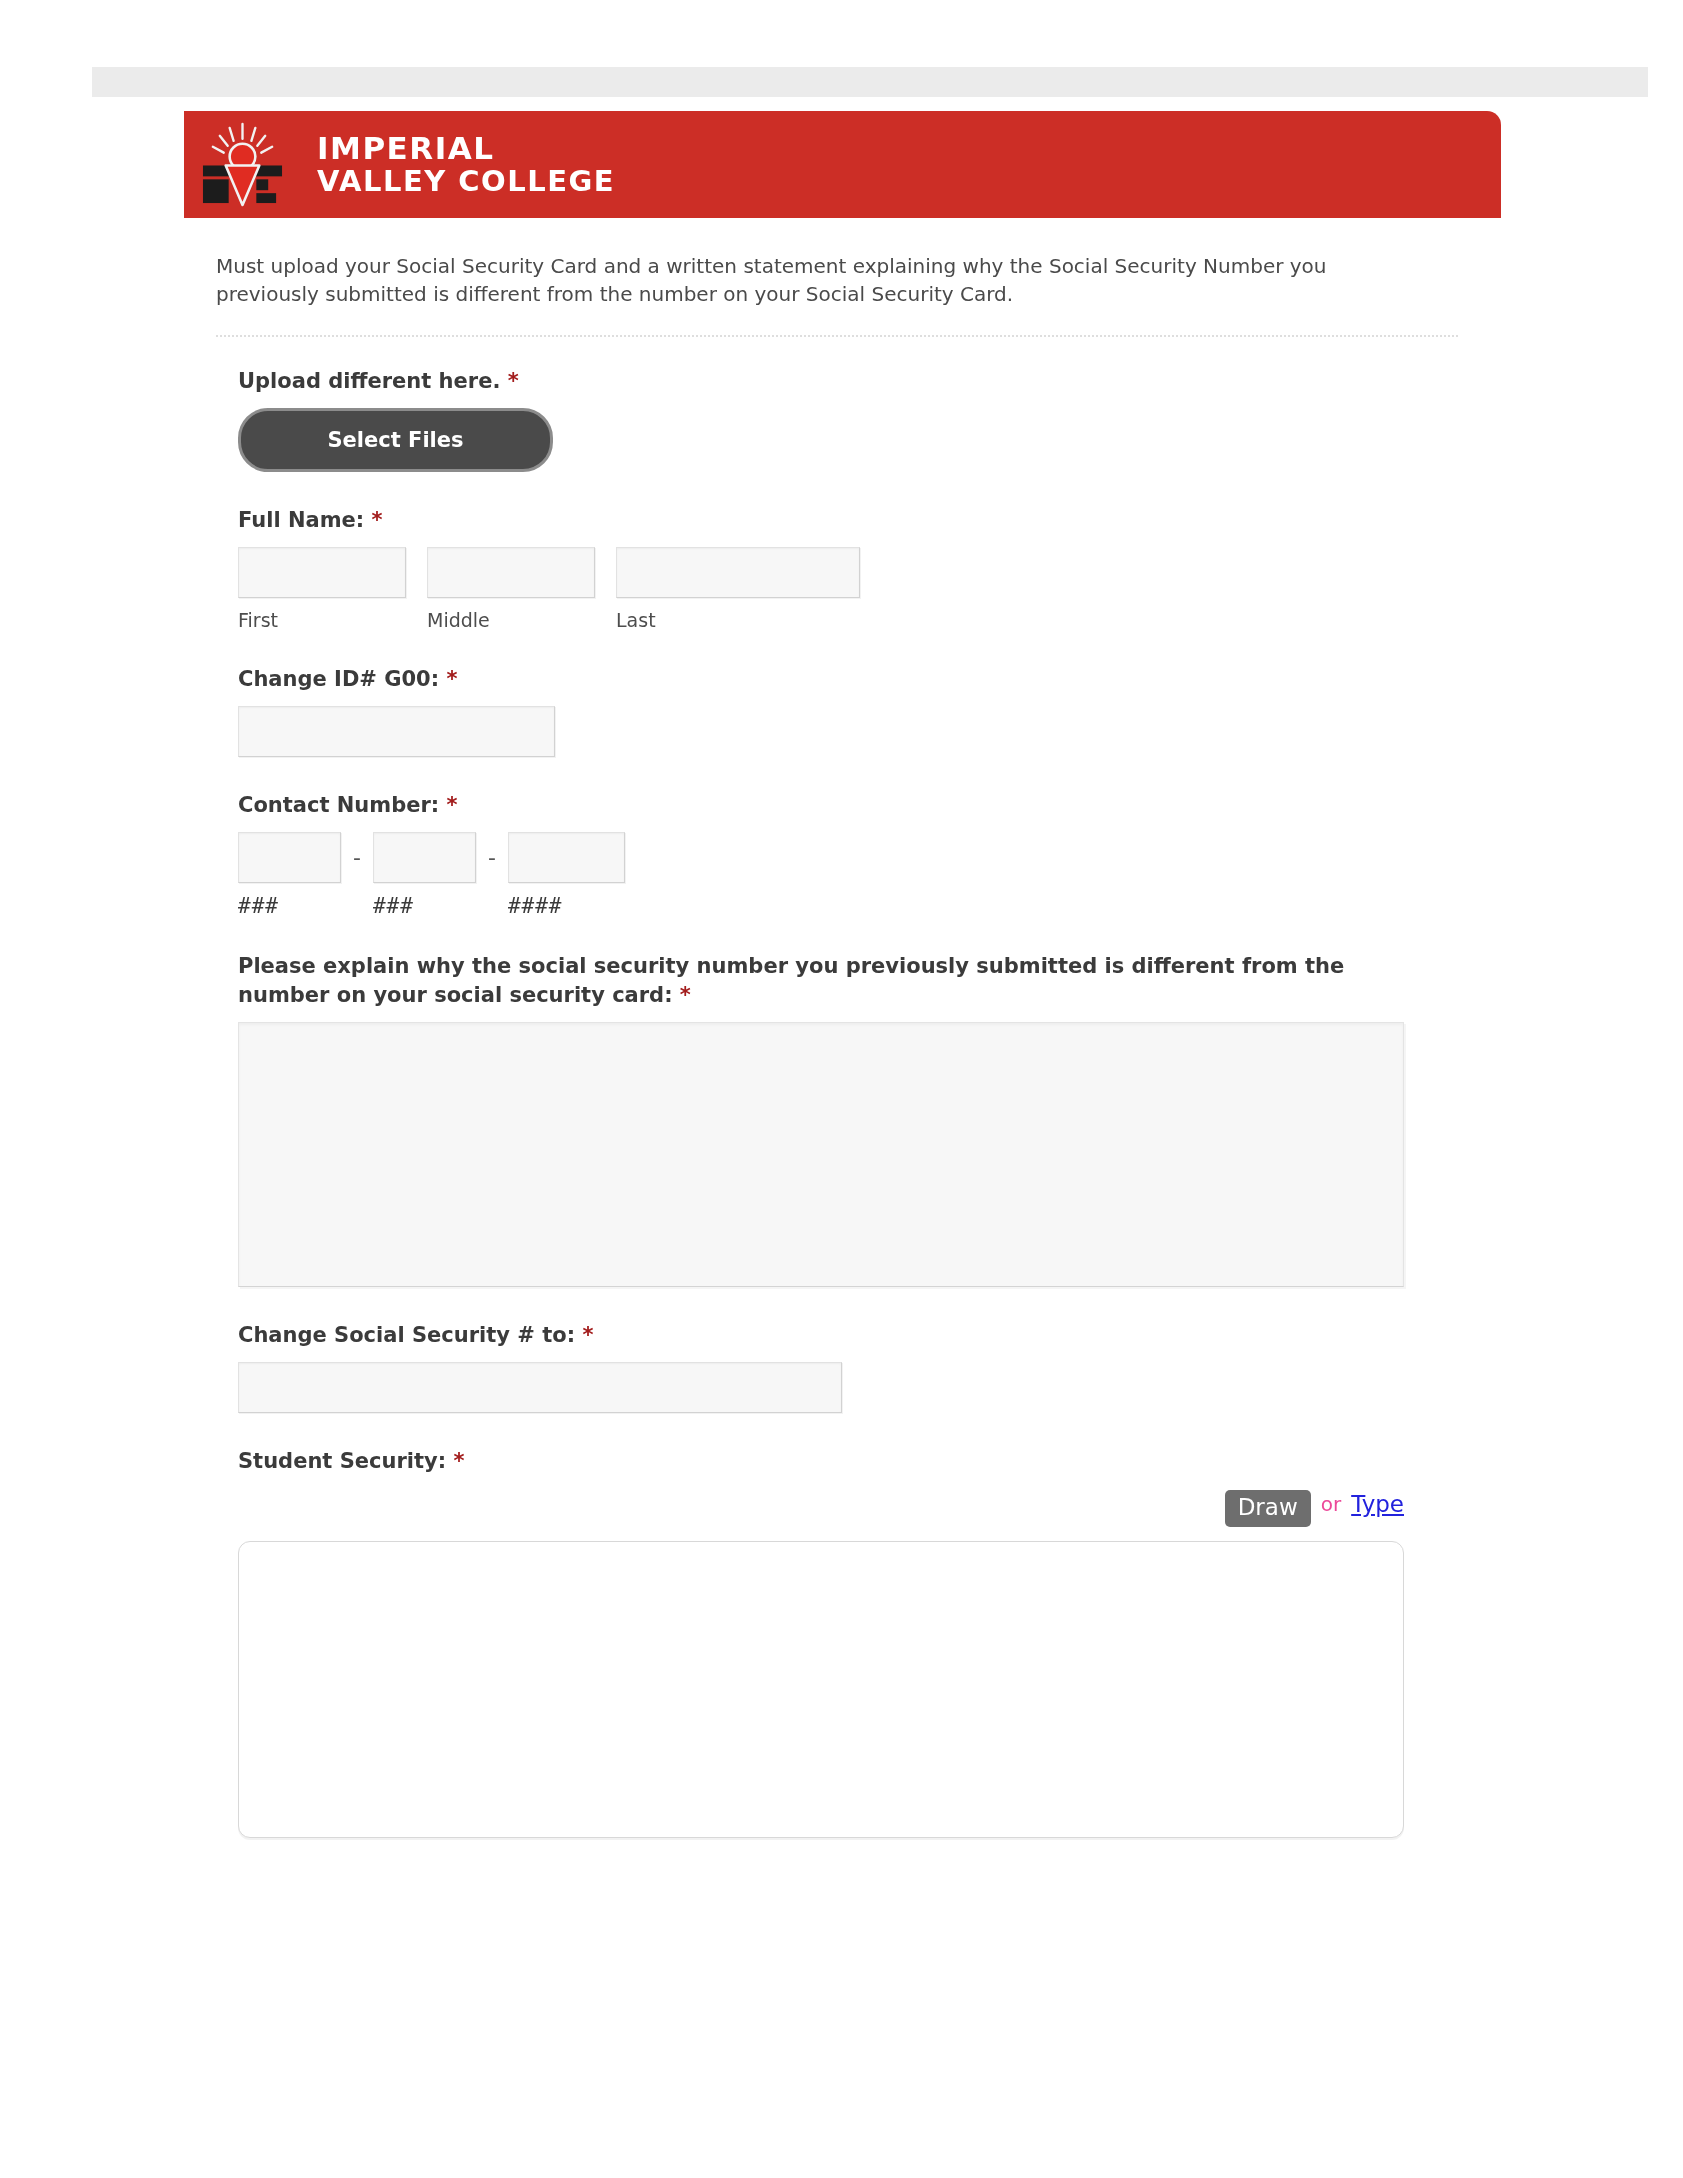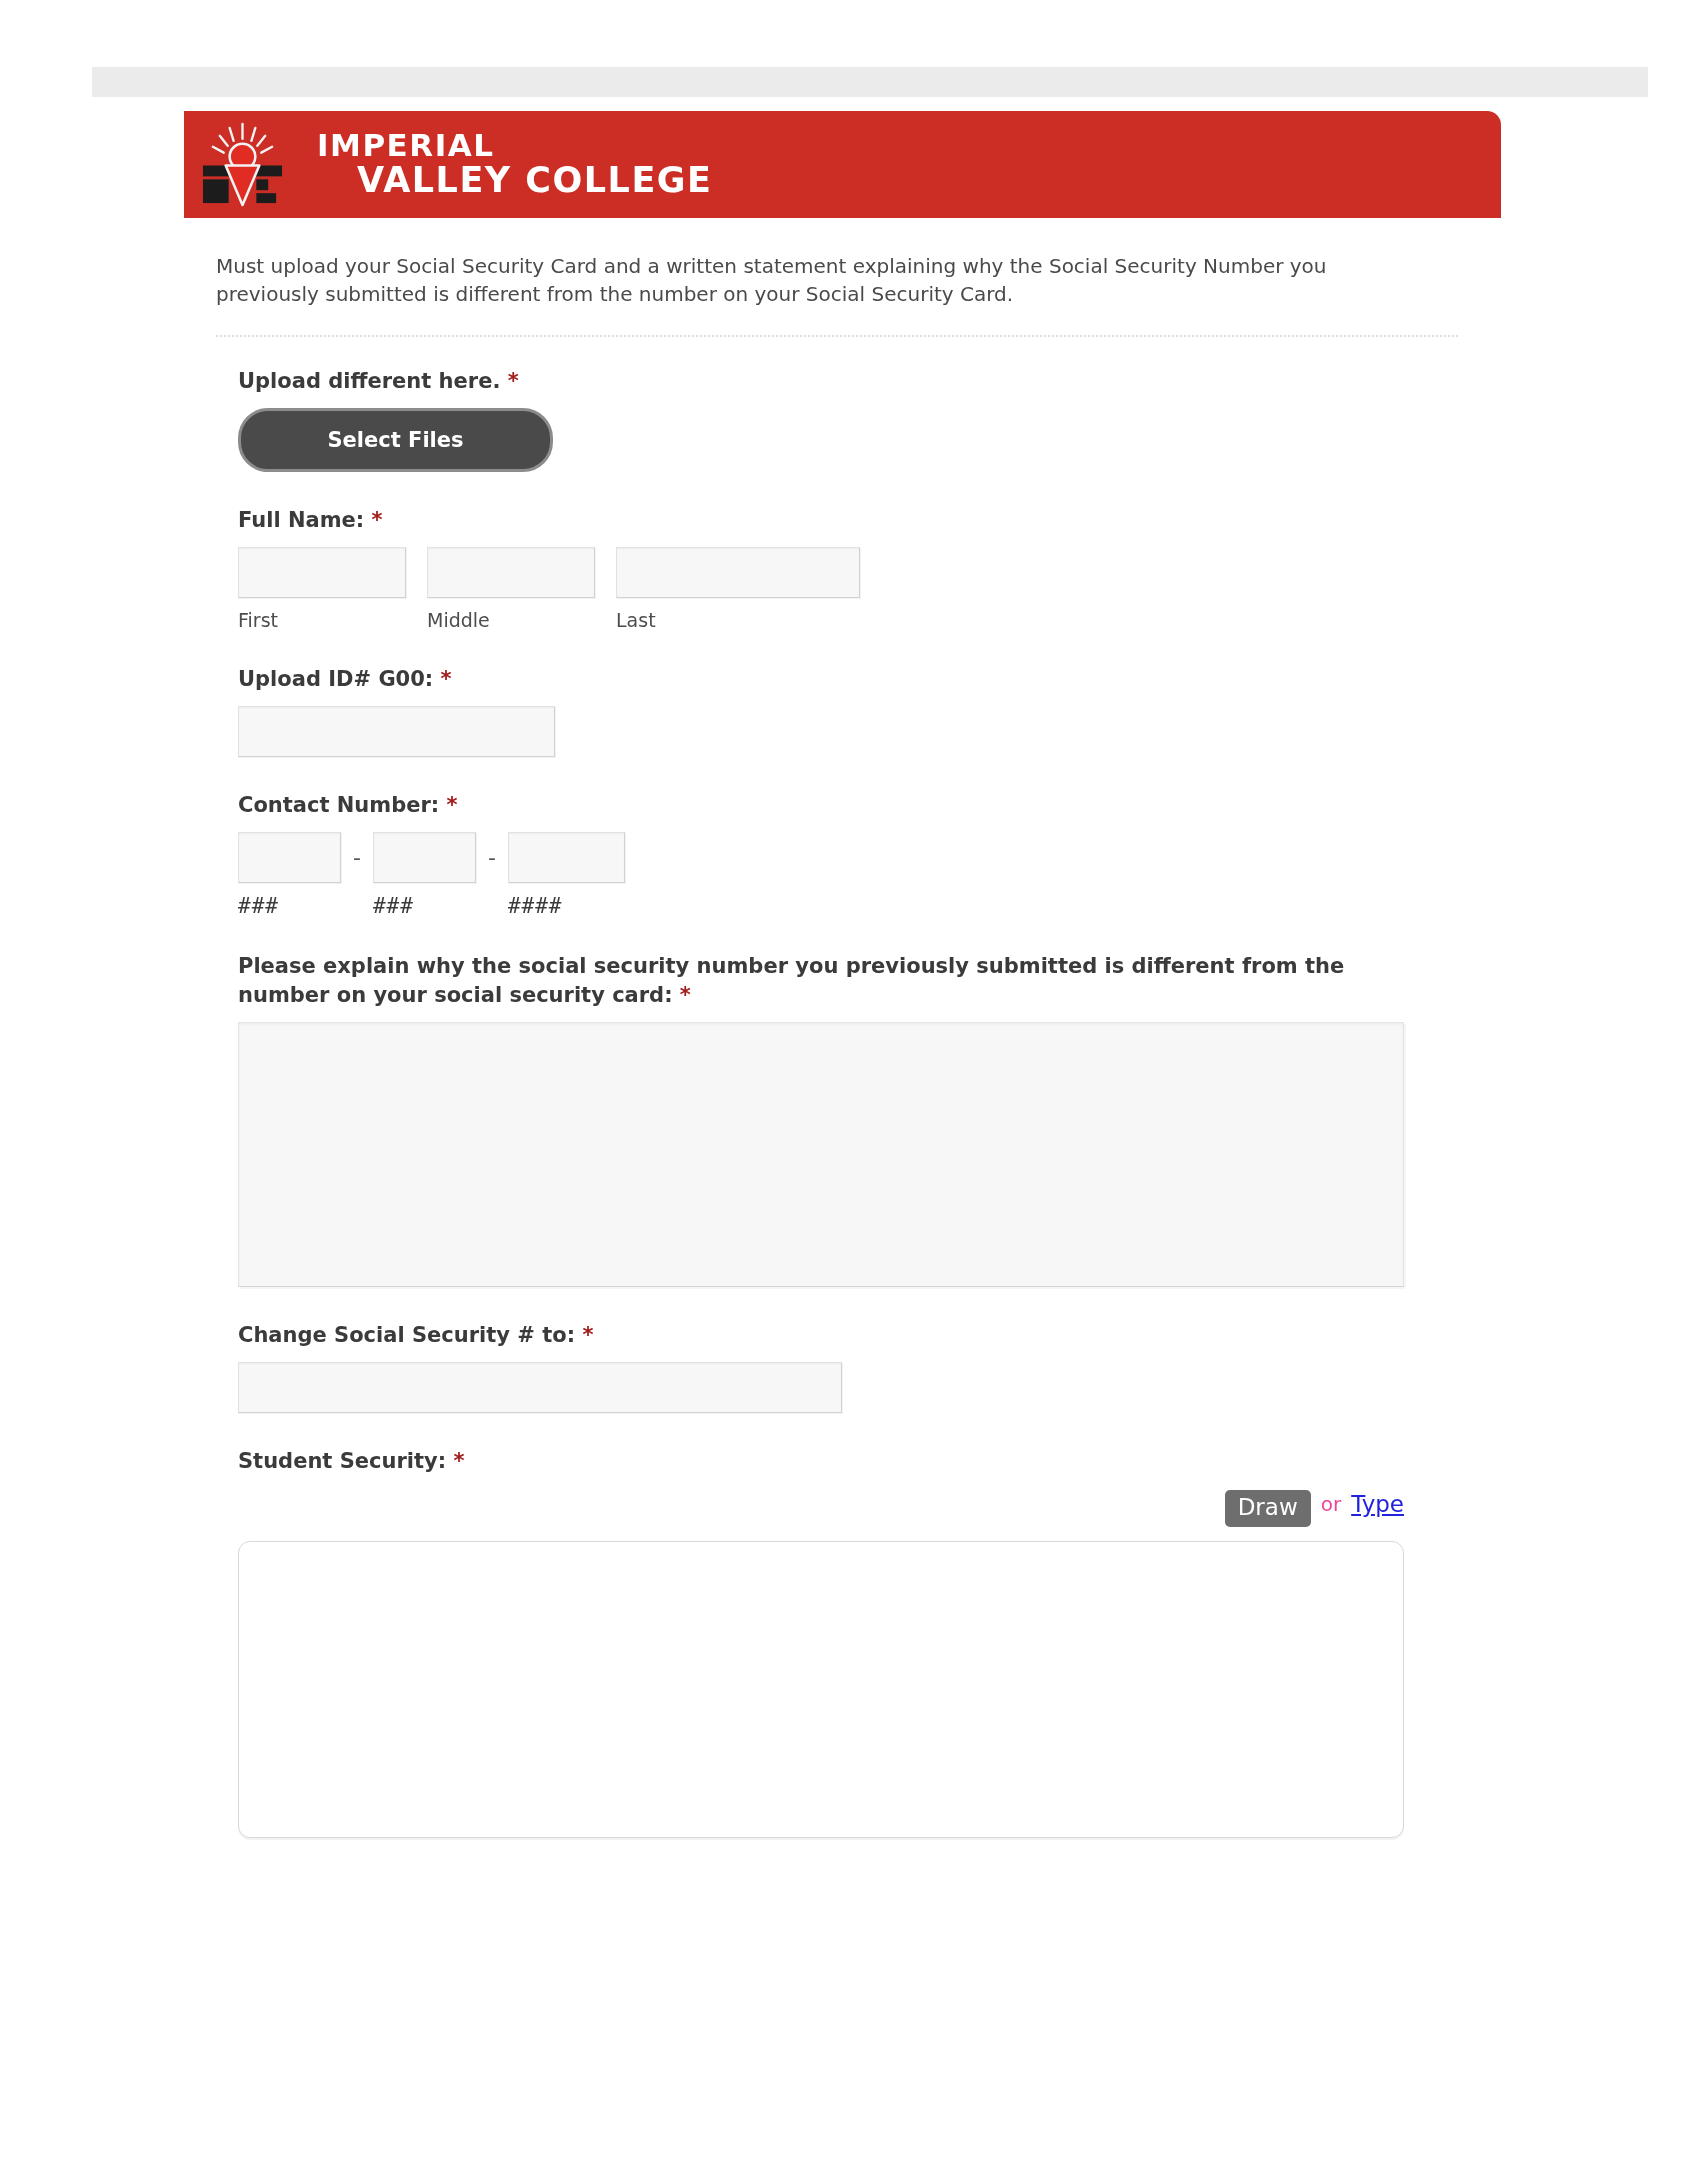--- a/index.html
+++ b/index.html
@@ -57,21 +57,21 @@
   .logo-svg { display: block; }
   .brand {
     margin-left: 16px;
     color: #ffffff;
     font-family: "DejaVu Sans", sans-serif;
     font-weight: bold;
     letter-spacing: 1.5px;
     line-height: 1.08;
   }
   .brand .line1 { font-size: 31px; display: block; }
-  .brand .line2 { font-size: 35px; display: block; margin-left: 40px; }
+  .brand .line2 { font-size: 29px; display: block; }
 
   
   .content {
     position: absolute;
     left: 216px;
     top: 252px;
     width: 1257px;
   }
   .form-title {
     font-size: 42px;
@@ -305,21 +305,21 @@
             <span class="sub-label">Middle</span>
           </div>
           <div class="name-col">
             <input class="txt last" type="text" placeholder="" style="">
             <span class="sub-label">Last</span>
           </div>
         </div>
       </div>
 
       <div class="field">
-        <div class="label"><span>Upload ID# G00:</span> <span class="req">*</span></div>
+        <div class="label"><span>Change ID# G00:</span> <span class="req">*</span></div>
         <input class="txt studentid" type="text" placeholder="" style="">
       </div>
 
       <div class="field">
         <div class="label"><span>Contact Number:</span> <span class="req">*</span></div>
         <div class="phone-row">
           <div class="phone-col">
             <input class="txt p1" type="text" placeholder="" style="">
             <span class="sub-label">###</span>
           </div>

